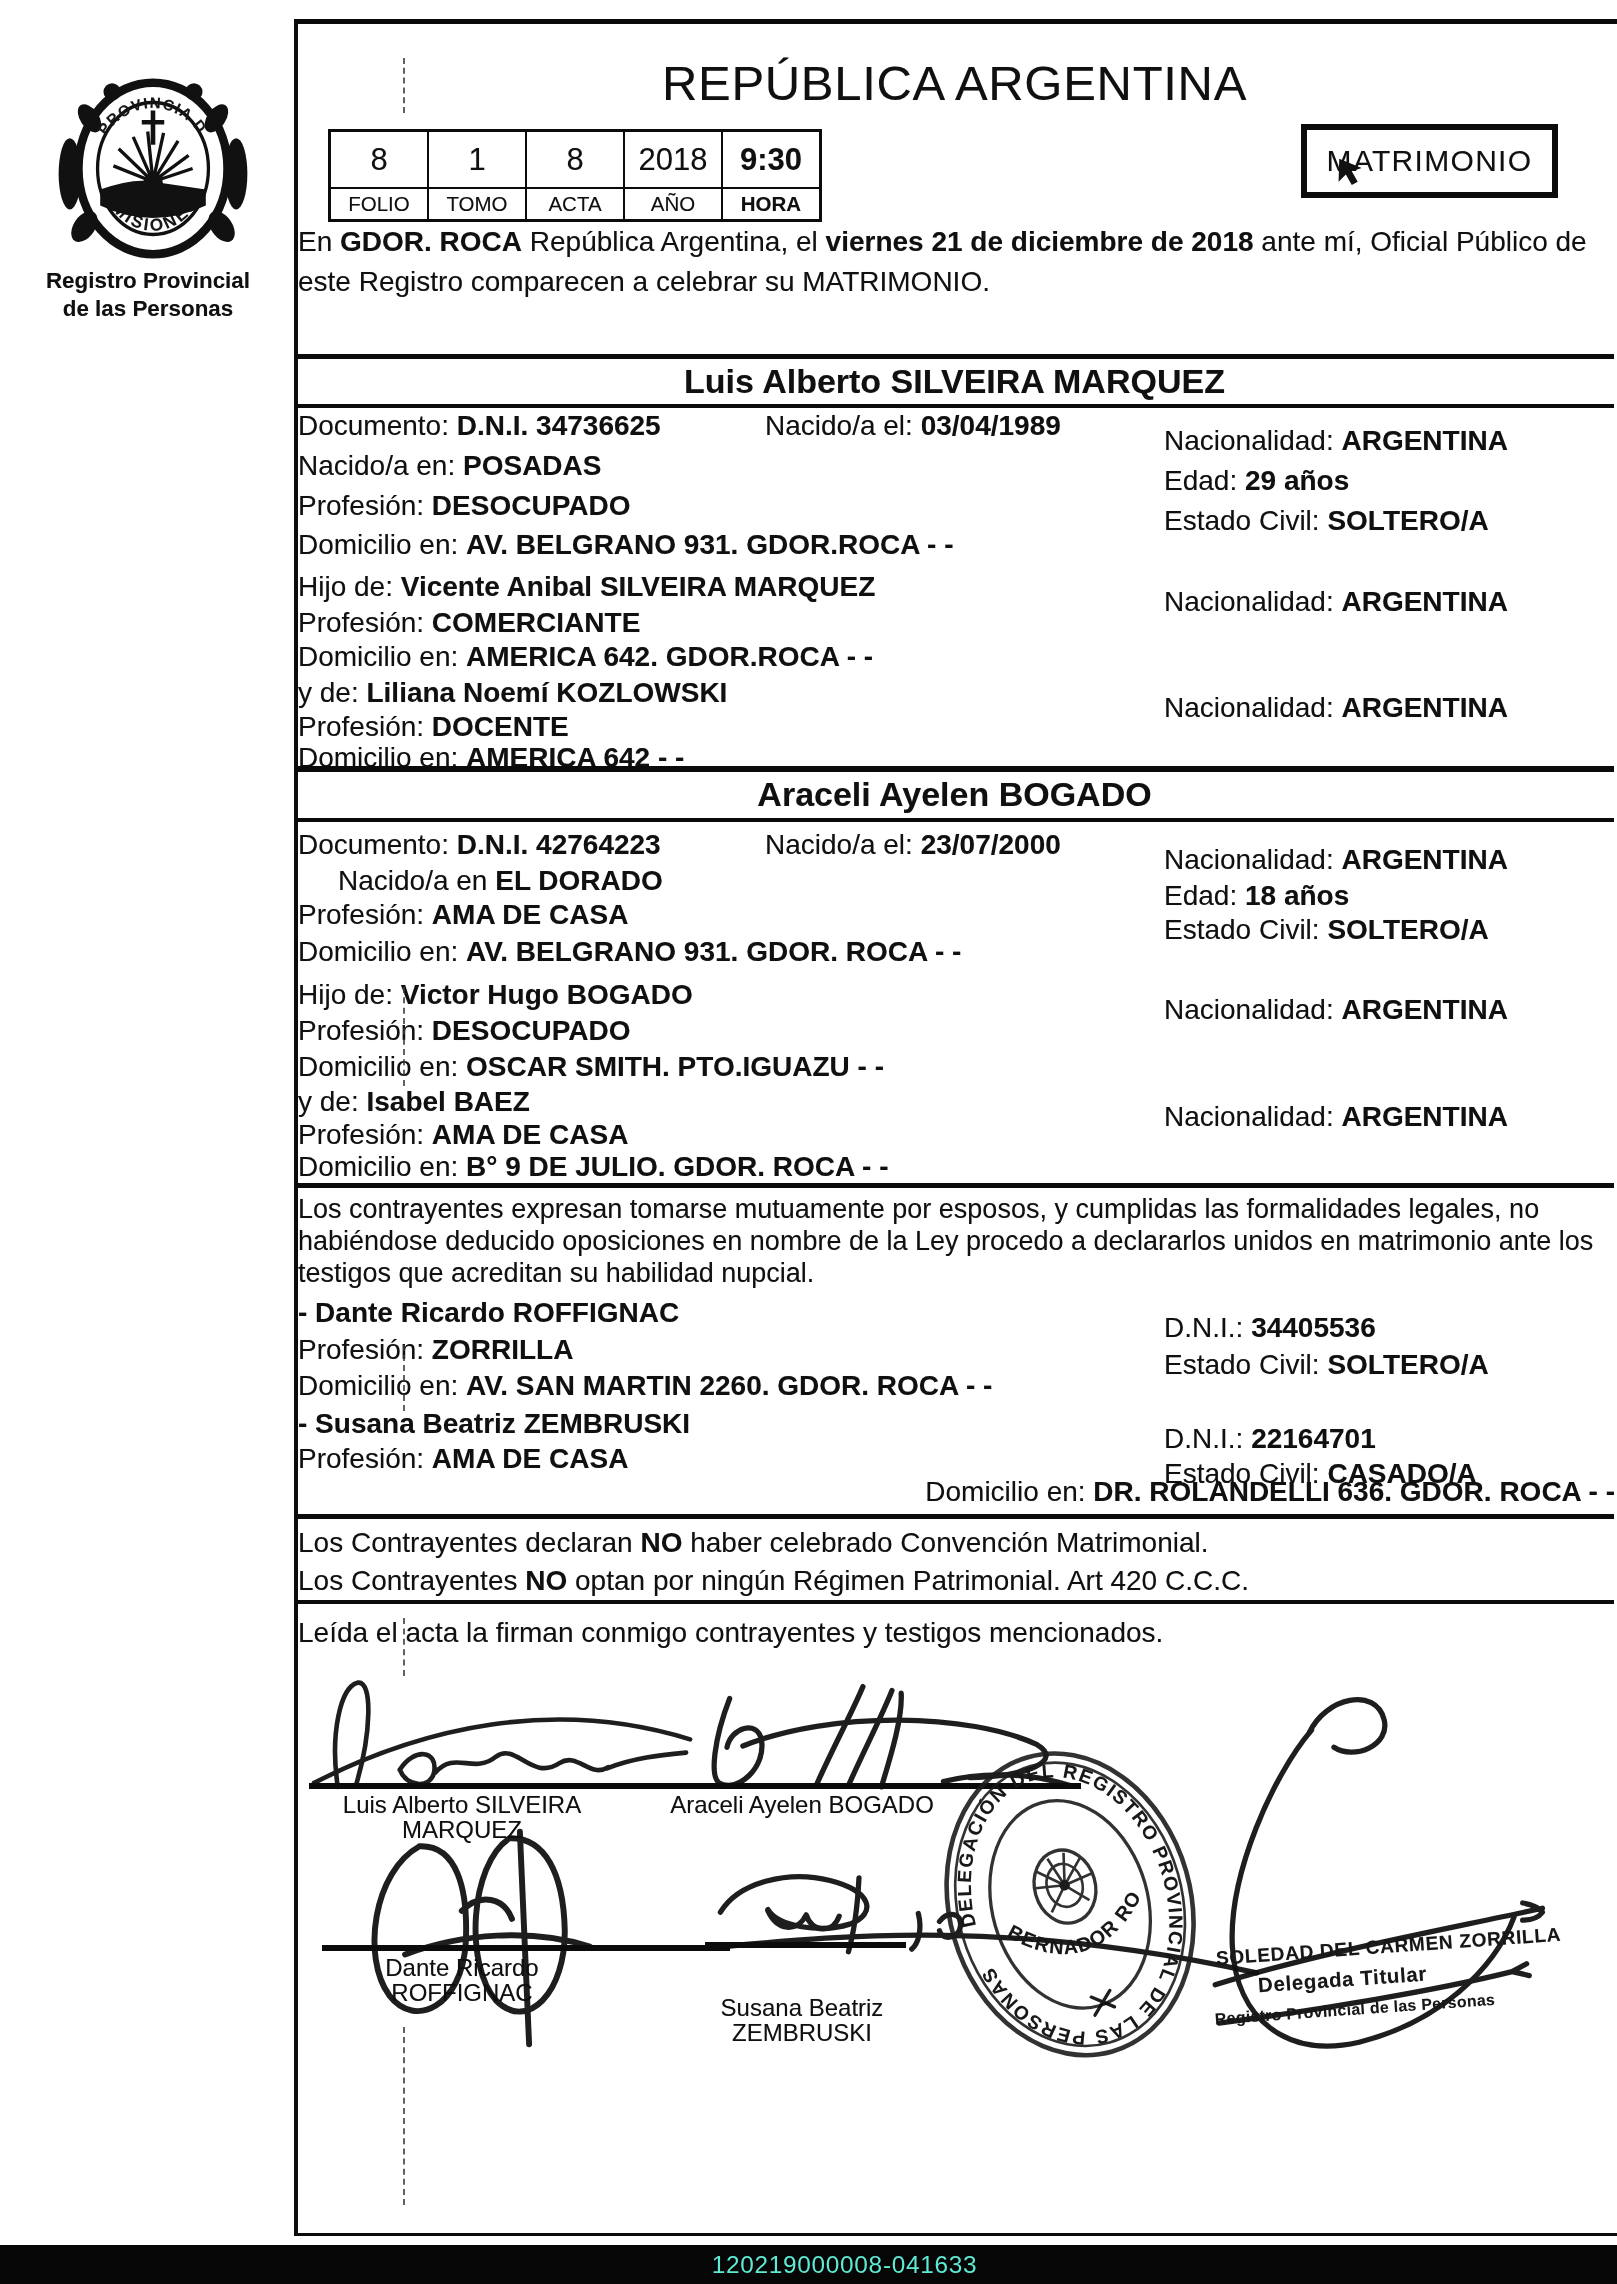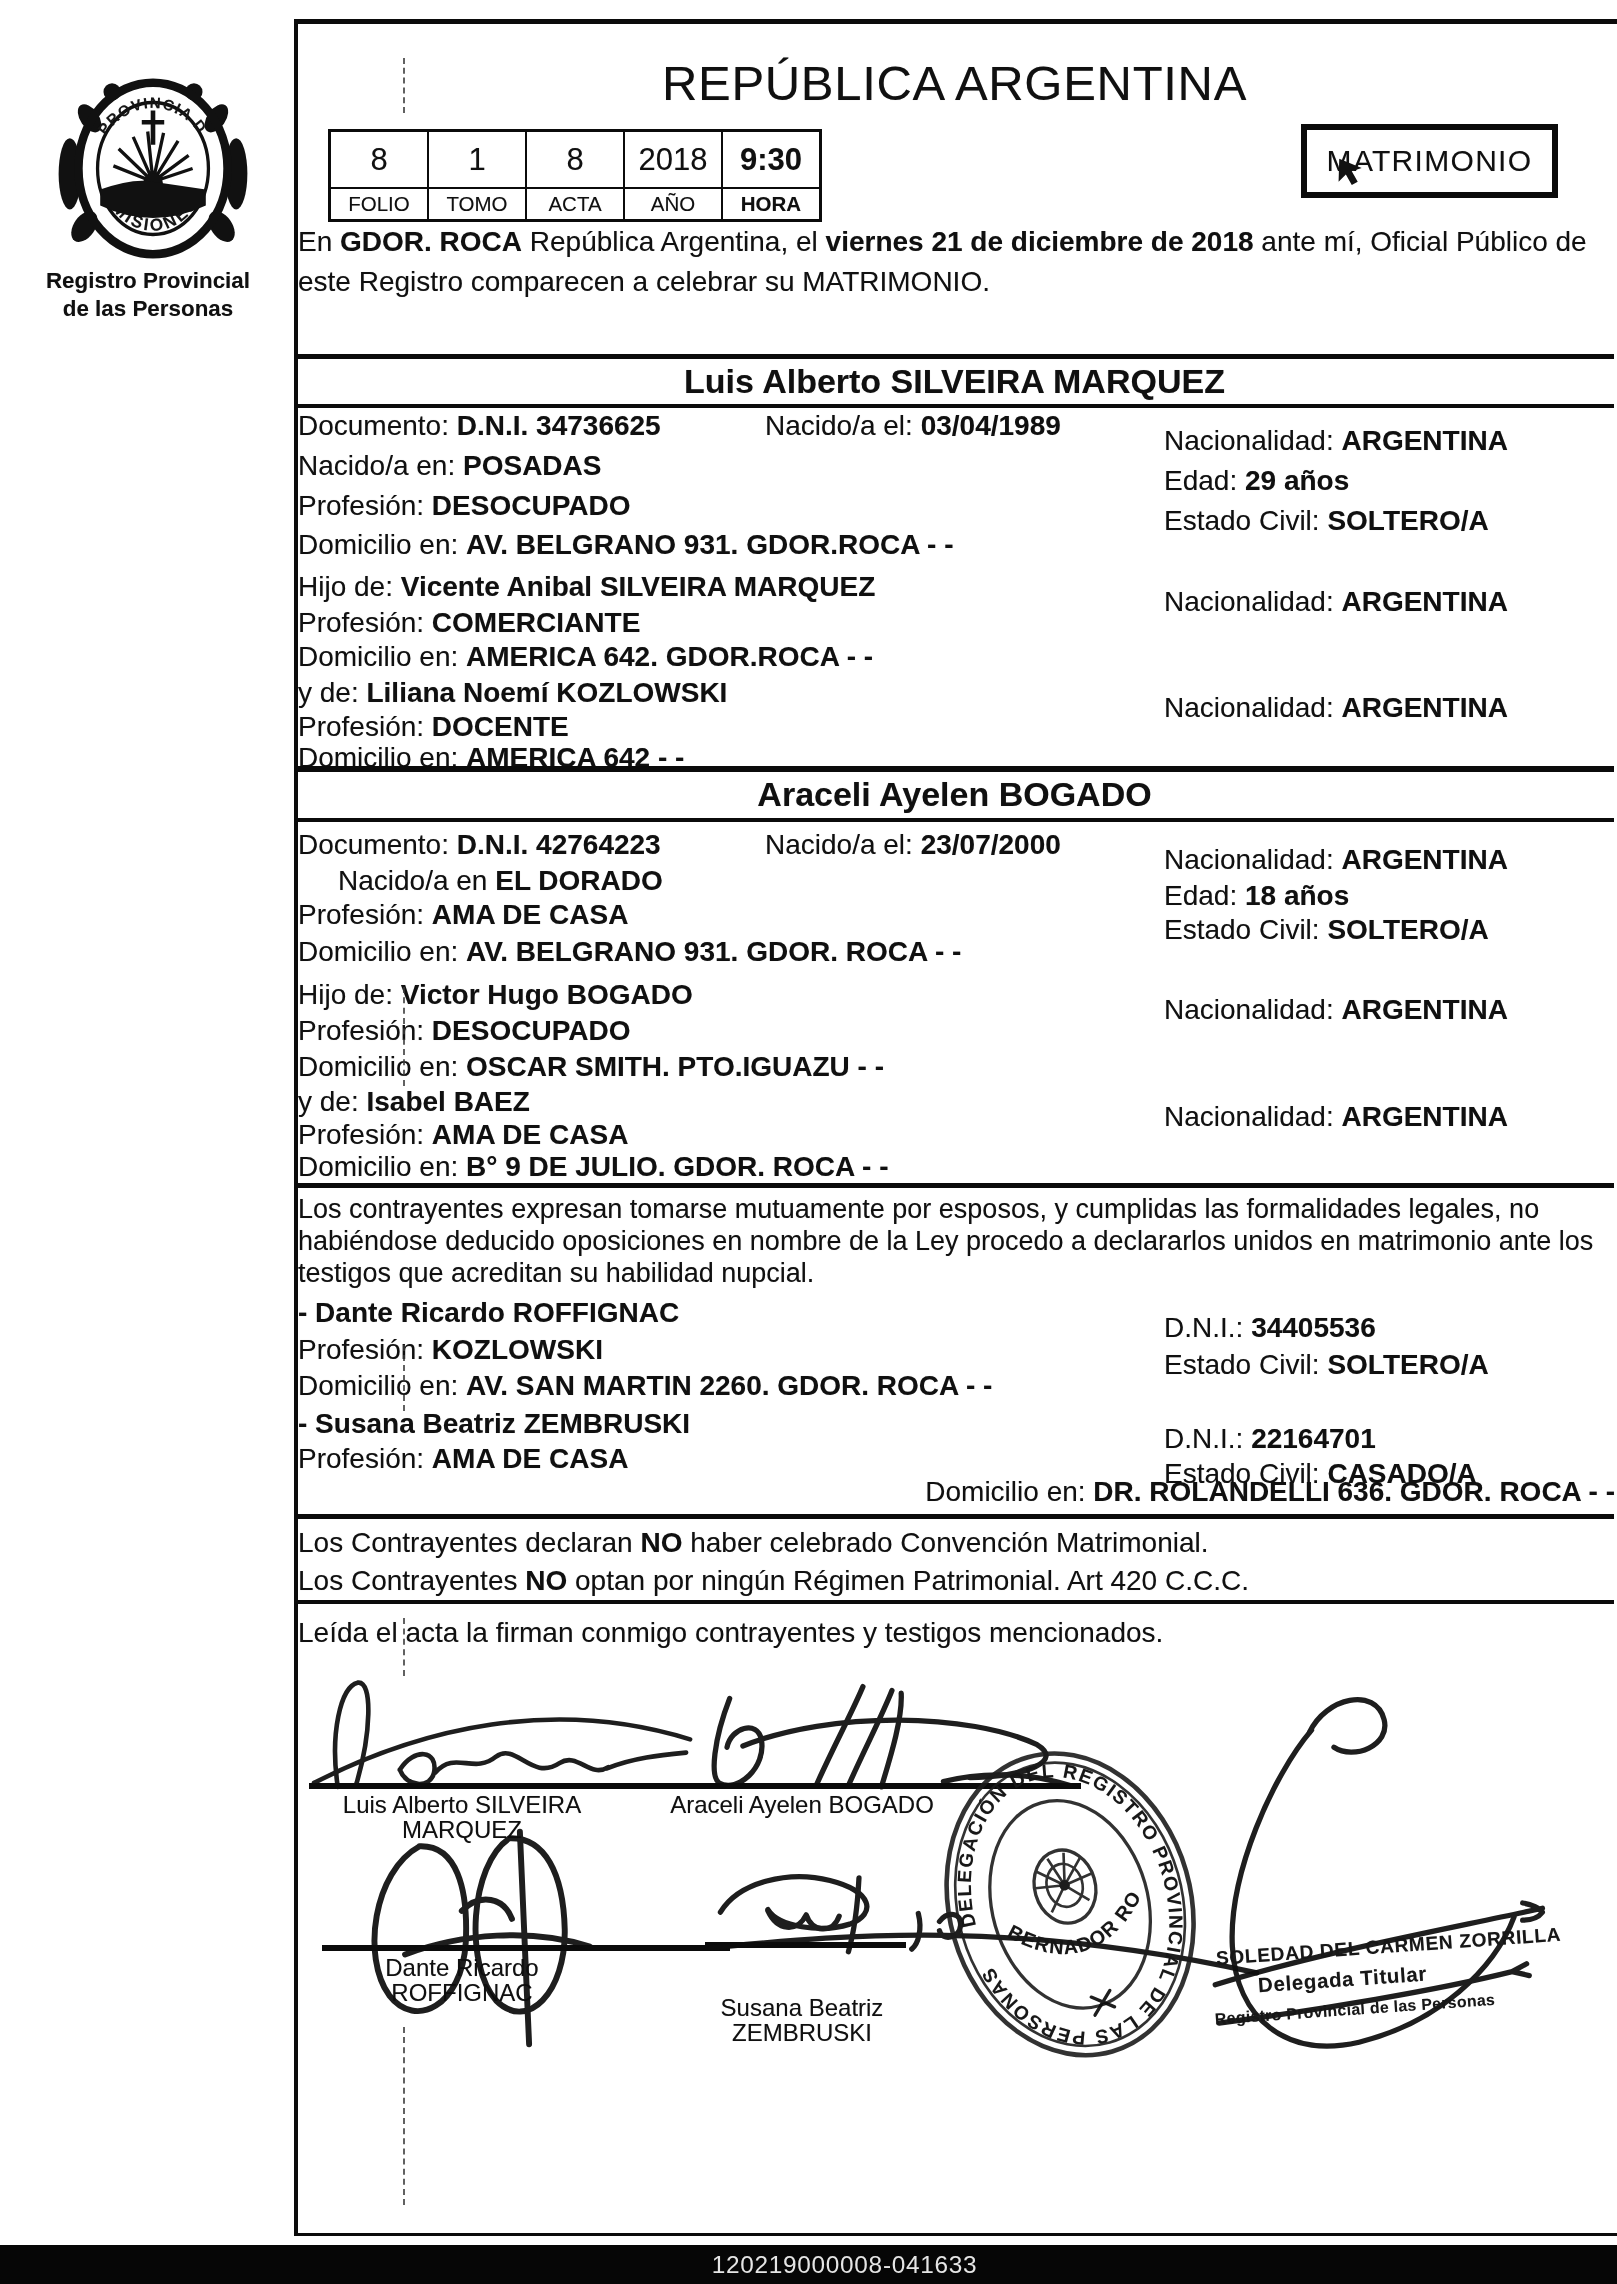--- a/index.html
+++ b/index.html
@@ -27,21 +27,21 @@
   .val{font-weight:700;}
   .mid{position:absolute;left:467px;top:0;}
   .rgt{position:absolute;left:866px;top:15px;}
   .para{position:absolute;left:298px;top:1193px;width:1323px;font-size:27px;line-height:32px;}
   .decl{position:absolute;left:298px;width:1317px;font-size:28px;white-space:nowrap;}
   .siglabel{position:absolute;width:330px;text-align:center;font-size:24px;line-height:25px;}
   .sealcap{position:absolute;left:38px;top:267px;width:220px;text-align:center;
            font-weight:700;font-size:22.4px;line-height:28px;}
   .bottombar{position:absolute;left:0;top:2245px;width:1617px;height:39px;background:#060606;
              display:flex;align-items:center;justify-content:center;}
-  .bottomcode{color:#e5e5e5;font-size:24.4px;letter-spacing:0.7px;transform:translateX(36px);text-shadow:none;}
+  .bottomcode{color:#5eead4;font-size:24.4px;letter-spacing:0.7px;transform:translateX(36px);text-shadow:none;}
   svg{position:absolute;left:0;top:0;}
   .ink{stroke:#0d0d0d;fill:none;stroke-linecap:round;stroke-linejoin:round;opacity:.93;}
   .stampink{stroke:#1c1c1c;fill:none;opacity:.9;}
   .stamptxt{fill:#171717;font-family:"Liberation Sans",sans-serif;font-weight:700;}
 </style>
 </head>
 <body>
 
 <div id="page">
 
@@ -185,21 +185,21 @@
   </div>
 
   <div class="rule" style="left:294px;top:1183px;width:1320px;height:5.3px;"></div>
   <div class="para">Los contrayentes expresan tomarse mutuamente por esposos, y cumplidas las formalidades legales, no habiéndose deducido oposiciones en nombre de la Ley procedo a declararlos unidos en matrimonio ante los testigos que acreditan su habilidad nupcial.</div>
 
   <div class="line" style="top:1297px;">
     <span class="val">- Dante Ricardo ROFFIGNAC</span>
     <span class="rgt"><span class="lab">D.N.I.: </span><span class="val">34405536</span></span>
   </div>
   <div class="line" style="top:1334px;">
-    <span class="lab">Profesión: </span><span class="val">KOZLOWSKI</span>
+    <span class="lab">Profesión: </span><span class="val">ZORRILLA</span>
     <span class="rgt"><span class="lab">Estado Civil: </span><span class="val">SOLTERO/A</span></span>
   </div>
   <div class="line" style="top:1370px;">
     <span class="lab">Domicilio en: </span><span class="val">AV. SAN MARTIN 2260. GDOR. ROCA - -</span>
   </div>
   <div class="line" style="top:1408px;">
     <span class="val">- Susana Beatriz ZEMBRUSKI</span>
     <span class="rgt"><span class="lab">D.N.I.: </span><span class="val">22164701</span></span>
   </div>
   <div class="line" style="top:1443px;">

